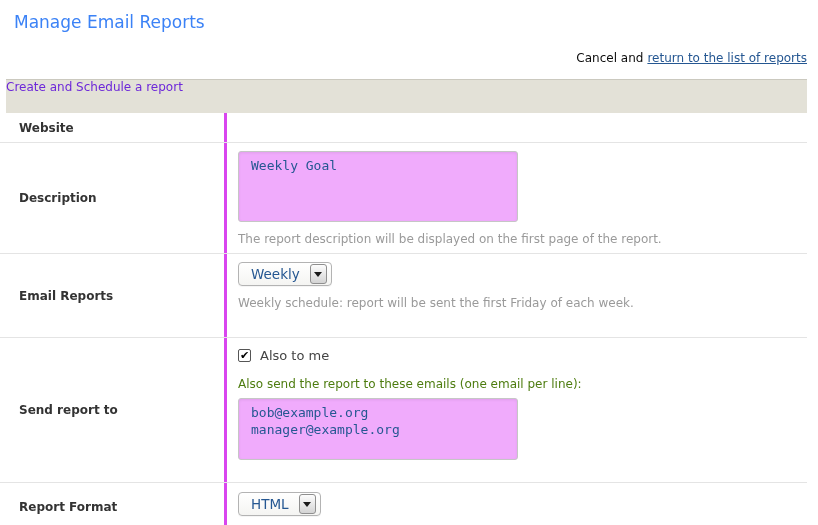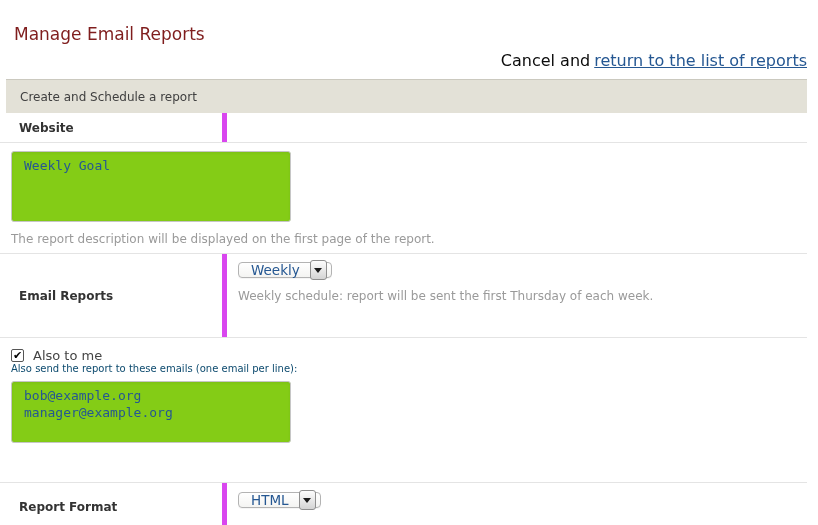--- a/index.html
+++ b/index.html
@@ -6,64 +6,63 @@
   html,body { width:818px; height:525px; }
   body {
     position:relative;
     overflow:hidden;
     background:#ffffff;
     font-family:"DejaVu Sans","Liberation Sans",sans-serif;
     color:#333;
   }
   .page-title {
     position:absolute;
-    left:14px; top:24px;
+    left:14px; top:12px;
     font-size:17px;
     font-weight:normal;
-    color:#7f1d1d;
+    color:#3b82f6;
   }
   .cancel-row {
     position:absolute;
     top:51px; right:11px;
-    font-size:16px;
+    font-size:12px;
     color:#0b0b0b;
     white-space:nowrap;
   }
   .cancel-prefix { margin-right:4px; }
   .return-link {
     color:#255792;
     text-decoration:underline;
     cursor:pointer;
   }
   .panel-header {
     position:absolute;
     left:6px; top:79px;
     width:801px; height:34px;
     background:#E3E1D7;
     border-top:1px solid #cbc9bf;
     display:flex;
-    align-items:center;
-    padding-left:14px;
-    font-size:12px;
-    color:#404040;
+    align-items:flex-start;
+    font-size:12px;
+    color:#6d28d9;
   }
   .form-table {
     position:absolute;
     left:0; top:113px;
     width:807px;
   }
   .row {
     display:flex;
     border-bottom:1px solid #e4e4e4;
   }
   .row-label {
     flex:0 0 227px;
     width:227px;
     padding-left:19px;
-    border-right:5px solid #d946ef;
+    border-right:3px solid #d946ef;
     font-size:12px;
     font-weight:bold;
     color:#333;
     display:flex;
     align-items:center;
   }
   .row-content { flex:1; padding-left:11px; }
   .row-website    { height:30px;  }
   .row-description{ height:111px; }
   .row-schedule   { height:84px;  }
@@ -74,40 +73,40 @@
   .ta {
     display:block;
     width:280px;
     border:1px solid #c6c6c6;
     border-radius:3px;
     padding:5px 12px;
     font-family:"DejaVu Sans Mono","Liberation Mono",monospace;
     font-size:13px;
     line-height:17px;
     color:#255792;
-    background:#84cc16;
+    background:#f0abfc;
     resize:none;
     outline:none;
     overflow:hidden;
     box-shadow:inset 0 1px 3px rgba(0,0,0,0.07);
   }
   .desc-ta   { margin-top:8px; height:71px; }
   .emails-ta { margin-top:7px; height:62px; }
 
   .help {
     margin-top:9px;
     font-size:12px;
     line-height:17px;
     color:#9a9a9a;
   }
 
   .fake-select {
     display:inline-flex;
     align-items:center;
-    height:16px;
+    height:24px;
     margin-top:8px;
     border:1px solid #b3b3b3;
     border-radius:4px;
     background:linear-gradient(#ffffff,#f4f4f2);
     padding:0 4px 0 12px;
     box-shadow:0 1px 0 rgba(0,0,0,0.04);
     cursor:default;
   }
   .row-format .fake-select { margin-top:9px; }
   .select-value {
@@ -153,22 +152,23 @@
     color:#000;
     font-weight:bold;
     margin-top:-1px;
   }
   .checkbox-label {
     margin-left:9px;
     font-size:13px;
     color:#444;
   }
   .also-send {
-    font-size:10px;
-    color:#0c4a6e;
+    margin-top:14px;
+    font-size:12px;
+    color:#4d7c0f;
   }
 </style>
 </head>
 <body>
 
 <h1 class="page-title">Manage Email Reports</h1>
 
 <div class="cancel-row">
   <span class="cancel-prefix">Cancel and</span><a class="return-link" href="#">return to the list of reports</a>
 </div>
@@ -178,42 +178,44 @@
 </div>
 
 <div class="form-table">
 
   <div class="row row-website">
     <div class="row-label">Website</div>
     <div class="row-content"></div>
   </div>
 
   <div class="row row-description">
+    <div class="row-label">Description</div>
     <div class="row-content">
       <textarea class="ta desc-ta" spellcheck="false" style="">Weekly Goal</textarea>
       <div class="help">The report description will be displayed on the first page of the report.</div>
     </div>
   </div>
 
   <div class="row row-schedule">
     <div class="row-label">Email Reports</div>
     <div class="row-content">
       <div class="fake-select">
         <span class="select-value">Weekly</span>
         <span class="select-button">
           <span class="arrow-down"></span>
         </span>
       </div>
       <div class="help">
-        <div>Weekly schedule: report will be sent the first Thursday of each week.</div>
+        <div>Weekly schedule: report will be sent the first Friday of each week.</div>
       </div>
     </div>
   </div>
 
   <div class="row row-recipients">
+    <div class="row-label">Send report to</div>
     <div class="row-content">
       <label class="checkbox-row">
         <span class="checkbox">
             <span class="checkmark">✔</span>
           </span>
         <span class="checkbox-label">Also to me</span>
       </label>
       <div class="also-send">Also send the report to these emails (one email per line):</div>
       <textarea class="ta emails-ta" spellcheck="false" style="">bob@example.org
 manager@example.org</textarea>

